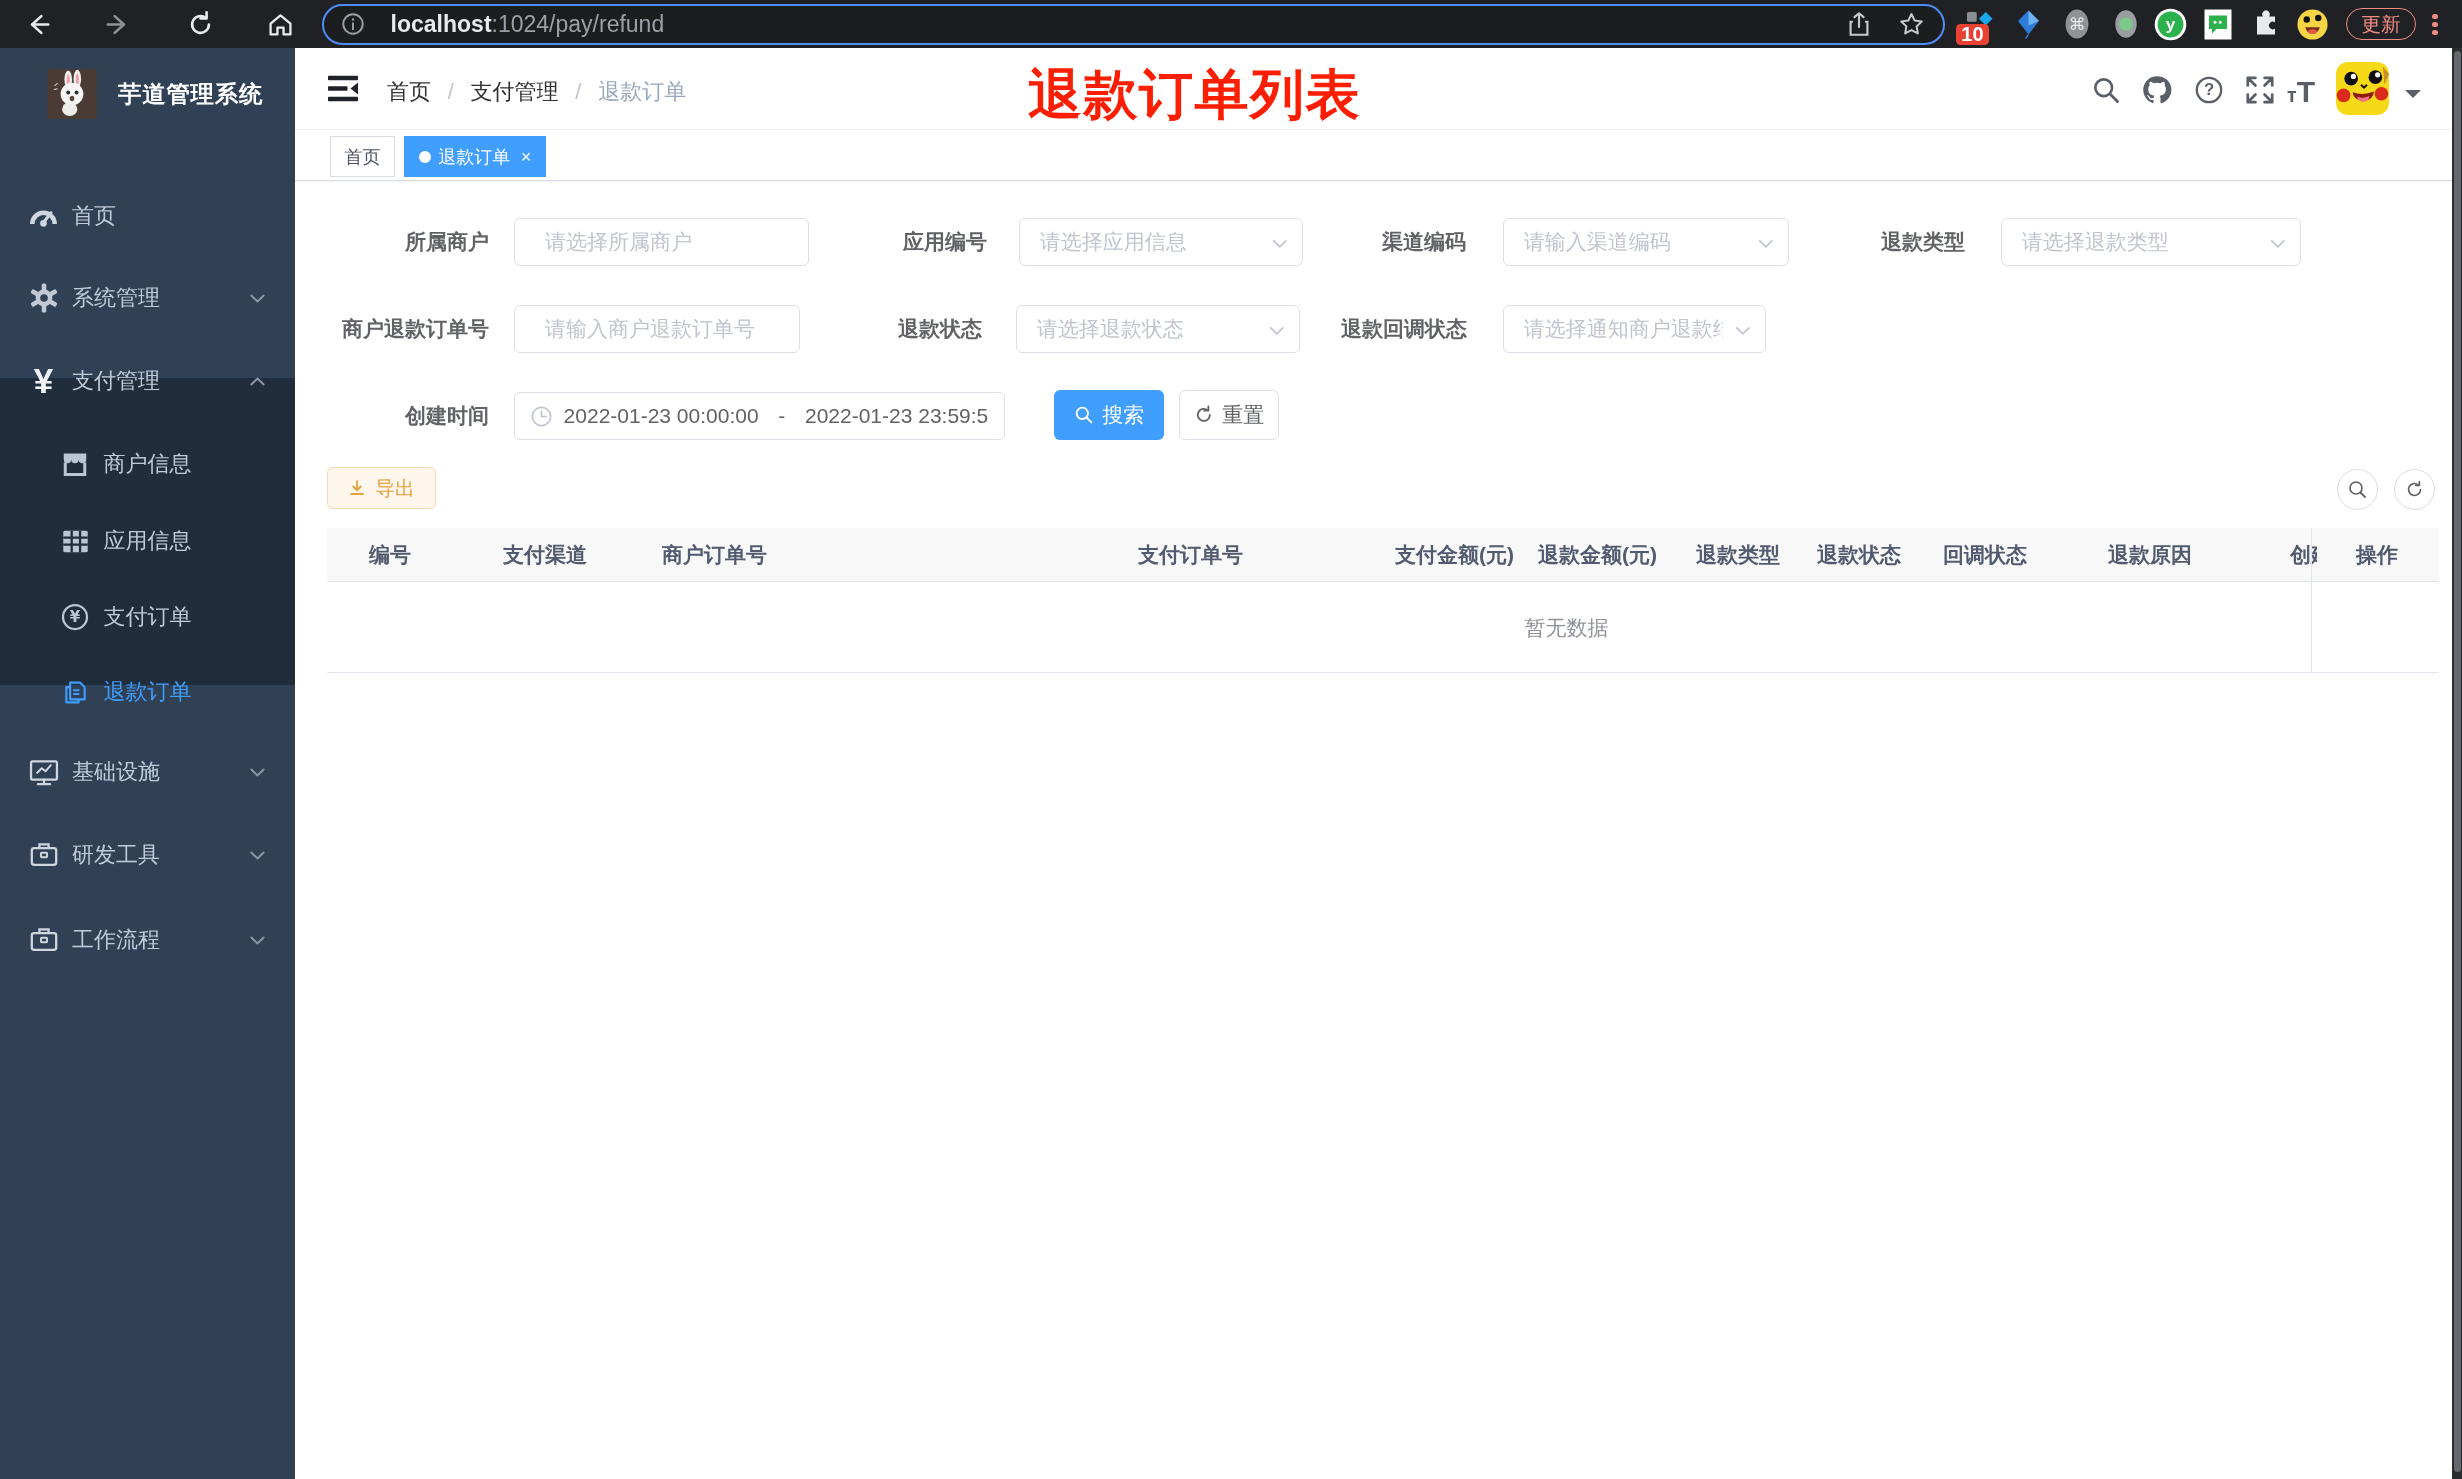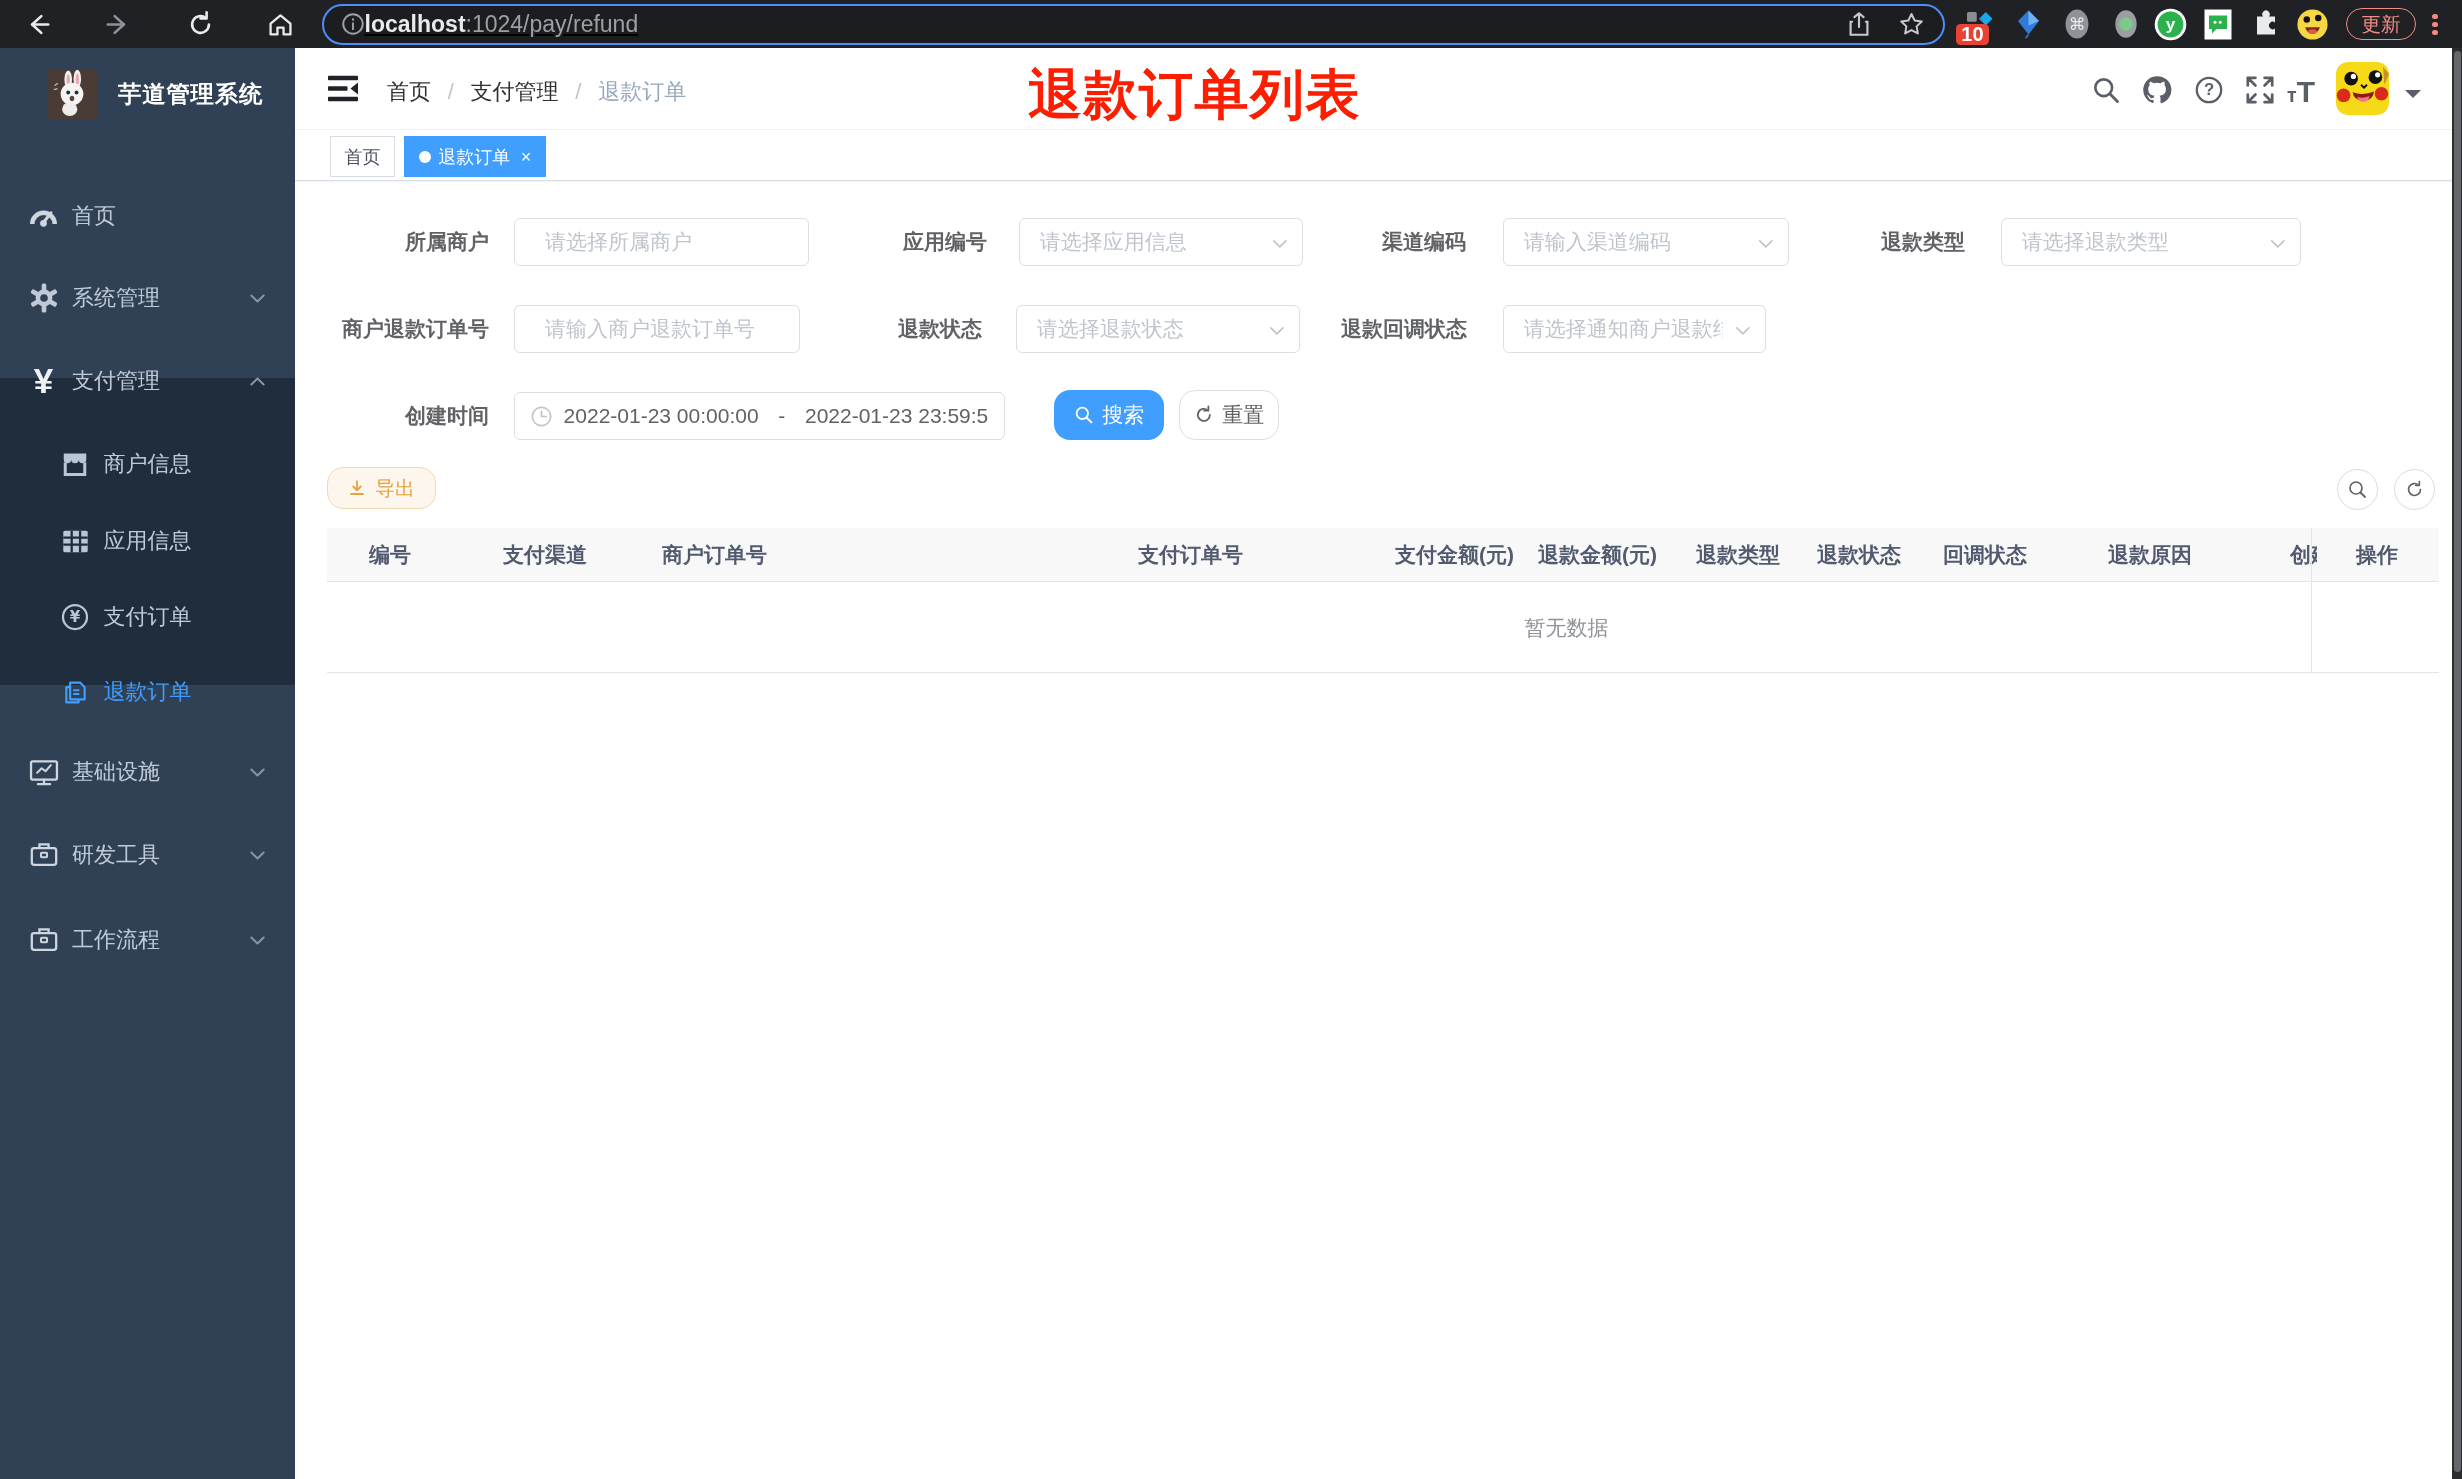--- a/index.html
+++ b/index.html
@@ -6,21 +6,21 @@
   html,body { width:2462px; height:1480px; overflow:hidden; background:#fff;
     font-family:"Liberation Sans","DejaVu Sans",sans-serif; }
   .abs { position:absolute; }
   #stage { position:relative; width:2462px; height:1480px; }
 
   
   #chrome { position:absolute; left:0; top:0; width:2462px; height:48px; background:#202124; }
   .chrome-ic { position:absolute; top:9.8px; width:29px; height:29px; color:#e8eaed; }
   .pill { position:absolute; left:322px; top:3.8px; width:1623px; height:41px; border-radius:20.4px;
     background:#1c1d1f; border:2.3px solid #4d8df6; display:flex; align-items:center; }
-  .url { font-size:23px; margin-left:0; white-space:nowrap;text-decoration:underline; }
+  .url { font-size:23px; margin-left:26px; white-space:nowrap; }
   .url .host { color:#e8eaed; font-weight:700; }
   .url .path { color:#9aa0a6; }
   .ext { position:absolute; top:7.6px; width:33px; height:33px; display:flex; align-items:center; justify-content:center; }
   .badge { position:absolute; left:-6px; top:16.6px; background:#e94235; color:#fff; font-size:20px; font-weight:700;
     border-radius:4.5px; padding:0.8px 5.3px; line-height:19.7px; }
   .update { position:absolute; left:2346px; top:8.3px; width:70px; height:32px; border:1.9px solid #f28b82;
     border-radius:16px; color:#f28b82; font-size:19.7px; display:flex; align-items:center; justify-content:center; }
   .dots3 { position:absolute; left:2432px; top:10.6px; width:6px; }
   .dots3 i { display:block; width:5.3px; height:5.3px; border-radius:50%; background:#f28b82; margin:3px auto; }
 
@@ -66,21 +66,21 @@
   .in, .sel, .daterange { position:absolute; height:48px; background:#fff; border:0.8px solid #dcdfe6; border-radius:6px; }
   .in { padding:0 30px; font-size:21px; color:#606266; outline:none; font-family:inherit; }
   .in::placeholder { color:#bfc4cd; opacity:1; }
   .sel { display:flex; align-items:center; padding:0 42px 0 19.7px; cursor:pointer; overflow:hidden; }
   .sel .ph { font-size:21px; color:#bfc4cd; white-space:nowrap; overflow:hidden; }
   .sel .chev { position:absolute; right:12px; top:15px; color:#c0c4cc; }
   .daterange { display:flex; align-items:center; padding:0 15px; color:#606266; font-size:21px; overflow:hidden; }
   .daterange .dv { white-space:nowrap; overflow:hidden; }
   .daterange .clock { color:#c0c4cc; margin-right:10.6px; flex:0 0 auto; }
   .daterange .dsep { margin:0 19.7px; color:#606266; }
-  .btn { position:absolute; height:50px; border-radius:16px; font-size:21px; display:flex; align-items:center;
+  .btn { position:absolute; height:50px; border-radius:6px; font-size:21px; display:flex; align-items:center;
     justify-content:center; cursor:pointer; border:0.8px solid transparent; }
   .btn svg { margin-right:9px; }
   .btn-primary { background:#409eff; color:#fff; }
   .btn-plain { background:#fff; border-color:#dcdfe6; color:#606266; }
   .btn-warn { background:#fdf6ec; border-color:#f5dab1; color:#e6a23c; font-size:19.7px; }
   .circle-btn { position:absolute; width:41px; height:41px; border-radius:50%; border:1.5px solid #d8dbe0;
     background:#fff; display:flex; align-items:center; justify-content:center; color:#606266; cursor:pointer; }
 
   
   #thead { position:absolute; left:327px; top:528px; width:2112px; height:54px; background:#f8f8f9;

